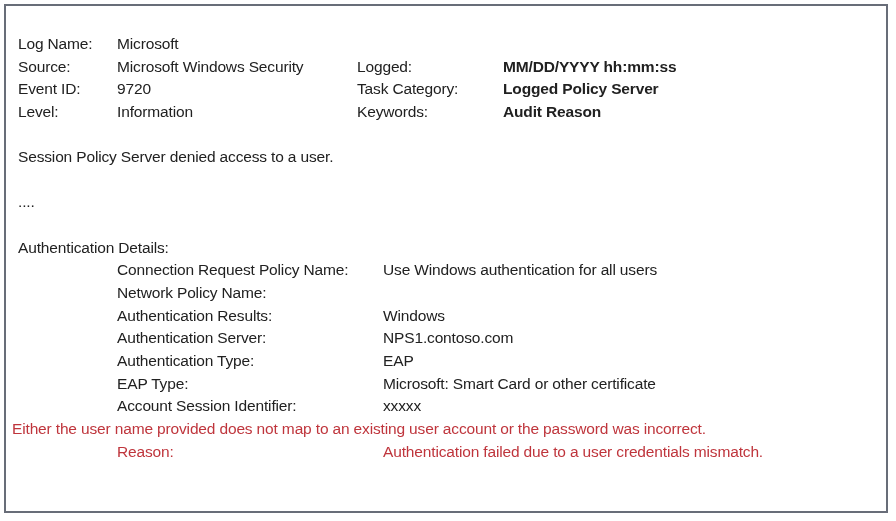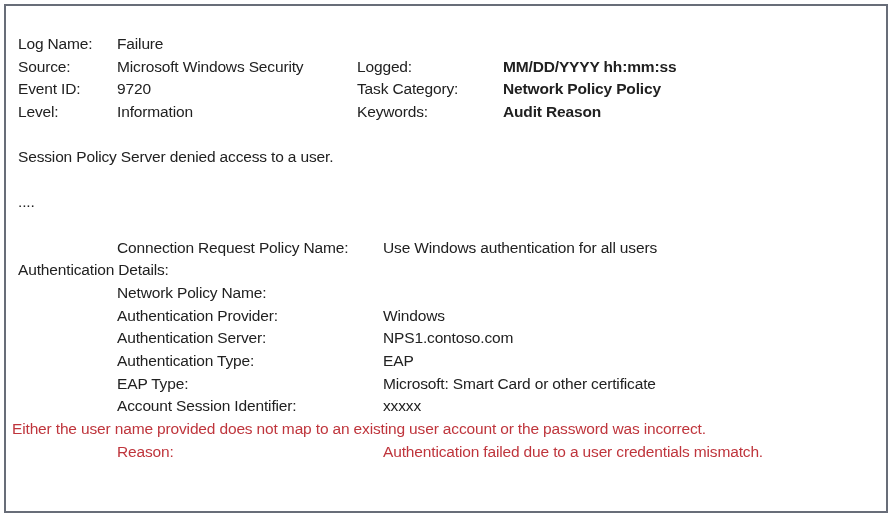--- a/index.html
+++ b/index.html
@@ -58,33 +58,33 @@
   .red span { color: var(--highlight_red); }
 </style>
 </head>
 <body>
 
 <div class="event-panel">
   <div class="content">
 
     <div class="line">
       <span class="c0">Log Name:</span>
-      <span class="c1">Failure</span>
+      <span class="c1">Microsoft</span>
     </div>
     <div class="line">
       <span class="c0">Source:</span>
       <span class="c1">Microsoft Windows Security</span>
       <span class="c2">Logged:</span>
       <span class="c3">MM/DD/YYYY hh:mm:ss</span>
     </div>
     <div class="line">
       <span class="c0">Event ID:</span>
       <span class="c1">9720</span>
       <span class="c2">Task Category:</span>
-      <span class="c3">Network Policy Policy</span>
+      <span class="c3">Logged Policy Server</span>
     </div>
     <div class="line">
       <span class="c0">Level:</span>
       <span class="c1">Information</span>
       <span class="c2">Keywords:</span>
       <span class="c3">Audit Reason</span>
     </div>
 
     <div class="line"></div>
 
@@ -94,32 +94,32 @@
 
     <div class="line"></div>
 
     <div class="line">
       <span class="c0">....</span>
     </div>
 
     <div class="line"></div>
 
     <div class="line">
-      <span class="c1">Connection Request Policy Name:</span>
-      <span class="cv">Use Windows authentication for all users</span>
+      <span class="c0">Authentication Details:</span>
     </div>
 
     <div class="line">
-      <span class="c0">Authentication Details:</span>
+      <span class="c1">Connection Request Policy Name:</span>
+      <span class="cv">Use Windows authentication for all users</span>
     </div>
     <div class="line">
       <span class="c1">Network Policy Name:</span>
     </div>
     <div class="line">
-      <span class="c1">Authentication Provider:</span>
+      <span class="c1">Authentication Results:</span>
       <span class="cv">Windows</span>
     </div>
     <div class="line">
       <span class="c1">Authentication Server:</span>
       <span class="cv">NPS1.contoso.com</span>
     </div>
     <div class="line">
       <span class="c1">Authentication Type:</span>
       <span class="cv">EAP</span>
     </div>

